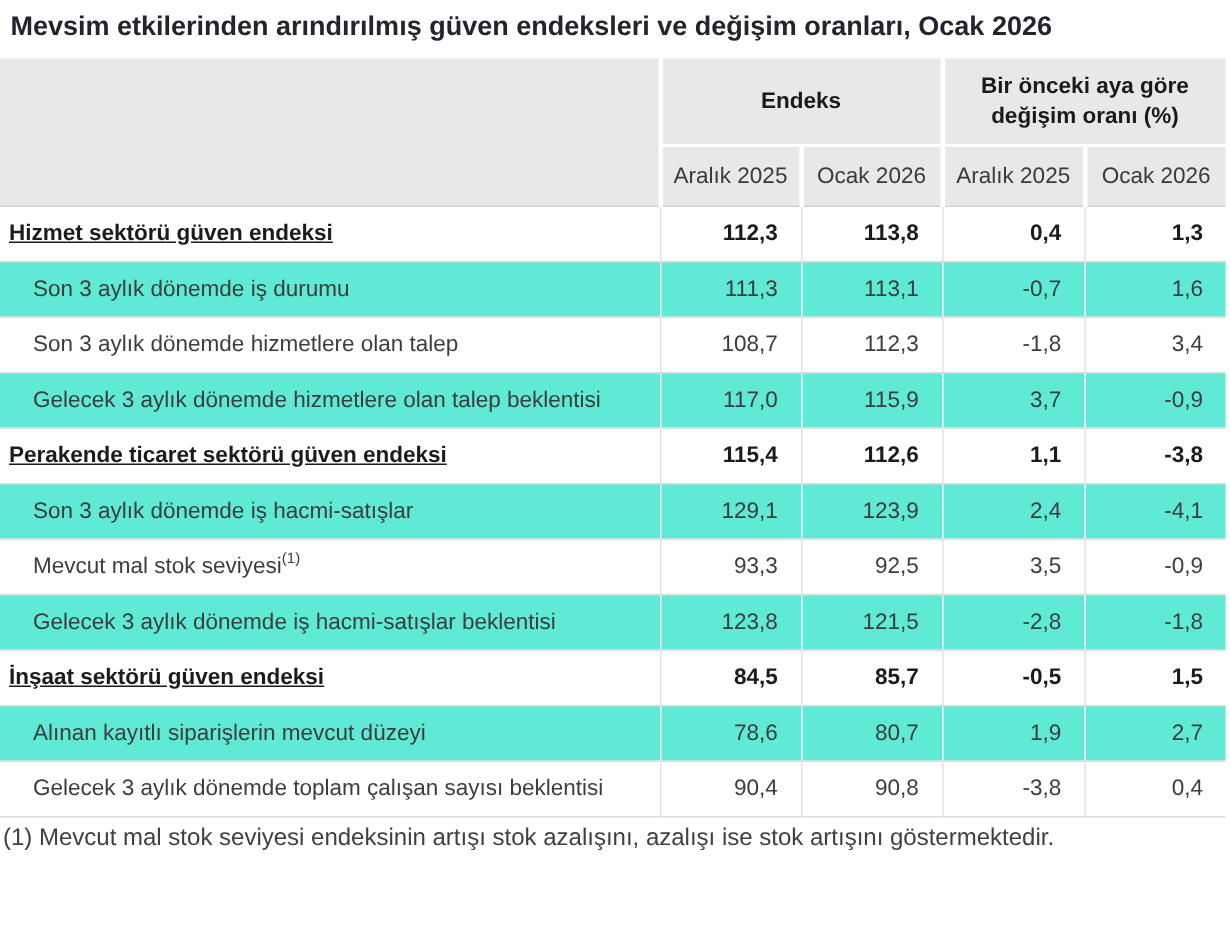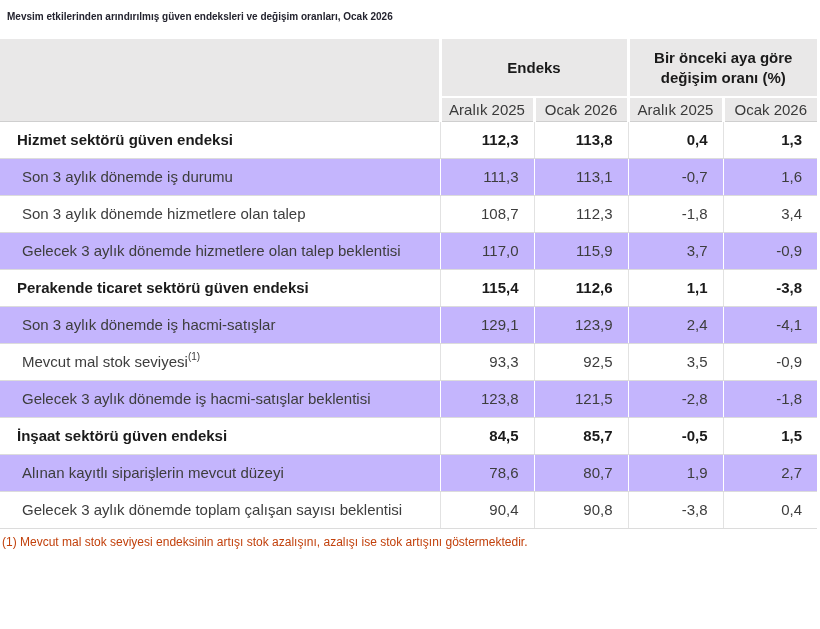--- a/index.html
+++ b/index.html
@@ -6,21 +6,21 @@
   html, body {
     margin: 0; padding: 0;
     width: 820px; height: 629px;
     background: #ffffff;
     font-family: "Liberation Sans", sans-serif;
     overflow: hidden;
   }
   h1.page-title {
     margin: 0;
     padding: 8px 0 0 7px;
-    font-size: 10px;
+    font-size: 18px;
     line-height: 18px;
     font-weight: 700;
     color: #24242f;
   }
   .table-wrap { margin-top: 13px; }
   table {
     width: 817px;
     border-collapse: collapse;
     table-layout: fixed;
   }
@@ -37,21 +37,21 @@
     font-size: 15px;
     font-weight: 700;
     color: #1a1a1a;
     text-align: center;
     line-height: 20px;
     padding: 0 12px;
     border-left: 3px solid #ffffff;
     border-bottom: 2px solid #ffffff;
   }
   th.colhead {
-    height: 24px;
+    height: 40px;
     font-size: 15px;
     font-weight: 400;
     color: #3a3a3a;
     text-align: center;
     border-left: 3px solid #ffffff;
     border-bottom: 1px solid #cfcfcf;
     padding: 0 4px;
     white-space: nowrap;
   }
 
@@ -67,38 +67,38 @@
     text-align: justify;
     padding: 7px 4px 7px 22px;
     line-height: 22px;
   }
   td.num {
     text-align: right;
     padding-right: 15px;
     border-left: 1px solid #e2e2e2;
     white-space: nowrap;
   }
-  tr.section td.label { padding-left: 17px; }
+  tr.section td.label { padding-left: 6px; text-decoration: underline; }
   tr.section td { font-weight: 700; color: #1b1b1b; }
-  tr.stripe { background: #c4b5fd; }
+  tr.stripe { background: #5eead4; }
   tr.stripe td.num { border-left-color: #ffffff; }
 
   td.label sup {
     font-size: 10px;
     line-height: 0;
     position: relative;
     top: -1px;
   }
 
   .footnote {
     margin-top: 6px;
     padding-left: 2px;
-    font-size: 12px;
+    font-size: 16px;
     line-height: 15px;
-    color: #c2410c;
+    color: #404040;
   }
 </style>
 </head>
 <body>
 
 <h1 class="page-title">Mevsim etkilerinden arındırılmış güven endeksleri ve değişim oranları, Ocak 2026</h1>
 
 <div class="table-wrap">
   <table>
     <colgroup>

